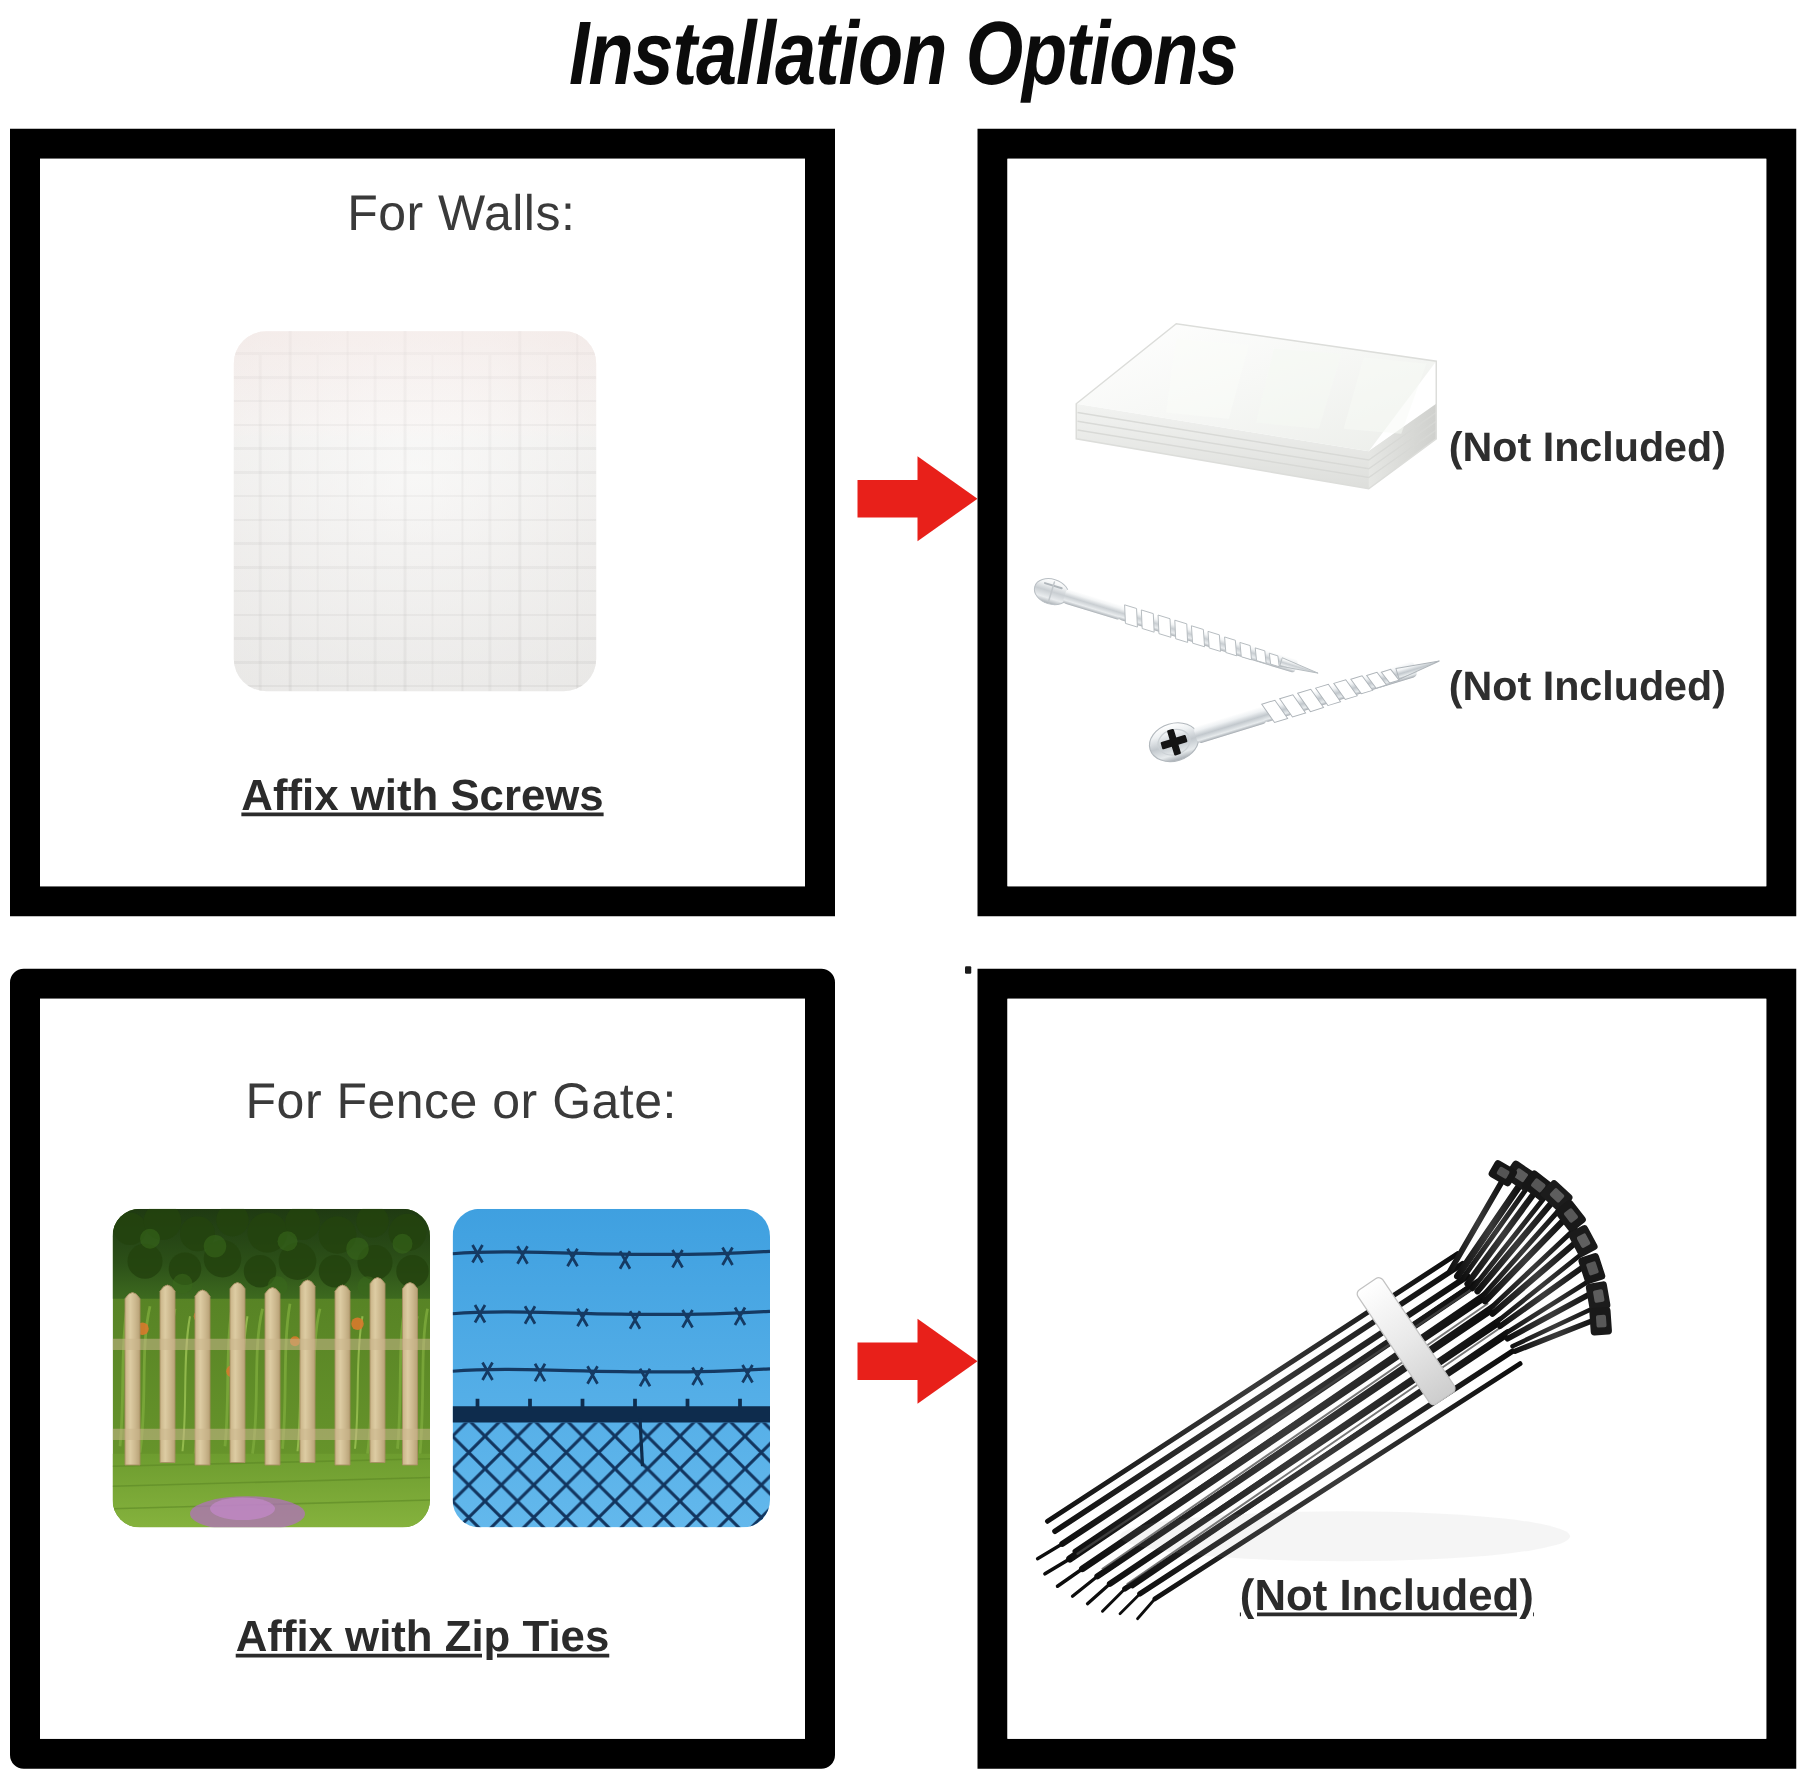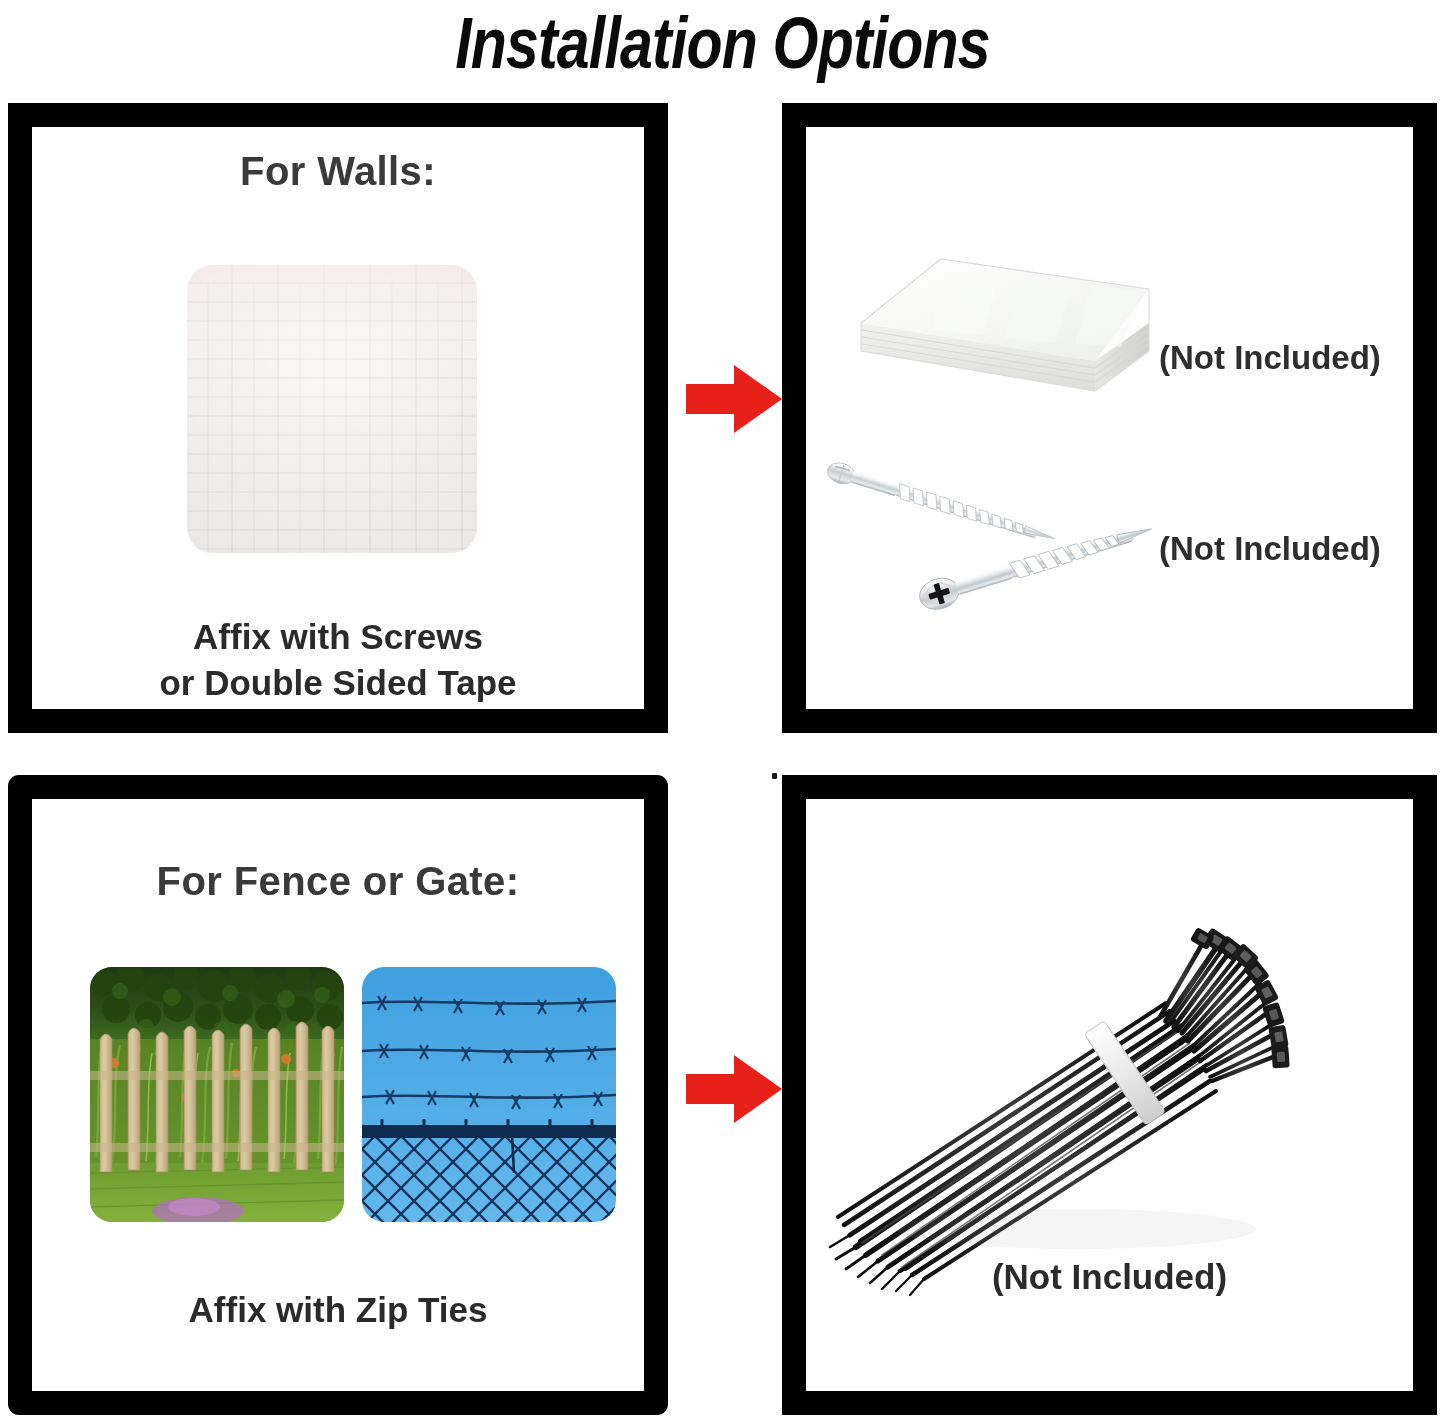--- a/index.html
+++ b/index.html
@@ -31,25 +31,25 @@
   .panel-inner{position:absolute;left:0;top:0;right:0;bottom:0;background:#fff;overflow:hidden;}
 
   #panel-walls     {left:8px;   top:103px;  width:660px;  height:630px;}
   #panel-wall-hw   {left:782px; top:103px;  width:655px;  height:630px;}
   #panel-fence     {left:8px;   top:775px;  width:660px;  height:640px;border-radius:11px;}
   #panel-fence-hw  {left:782px; top:775px;  width:655px;  height:640px;}
 
   
   .panel-heading{
     position:absolute;left:0;width:100%;text-align:center;
-    font-size:40px;font-weight:bold;color:#3a3a3a;letter-spacing:.4px;
+    font-size:40px;font-weight:normal;color:#3a3a3a;letter-spacing:.4px;padding-left:31px;
   }
   .caption{
     position:absolute;left:0;width:100%;text-align:center;
-    font-size:35px;font-weight:bold;color:#2b2b2b;line-height:46px;
+    font-size:35px;font-weight:bold;color:#2b2b2b;line-height:46px;text-decoration:underline;
   }
   .ni-label{
     position:absolute;font-size:33px;font-weight:bold;color:#2e2e2e;white-space:nowrap;
   }
 
   
   .arrow{position:absolute;width:96px;height:68px;}
   .arrow .shaft{
     position:absolute;left:0;top:19px;width:56px;height:30px;background:var(--ac,#e8201a);
   }
@@ -128,21 +128,20 @@
 
       <div class="wall-tex" style="left:155px;top:138px;width:290px;height:288px;">
         <div class="rows"></div>
         <div class="bricks"></div>
         <div class="bricks2"></div>
         <div class="warm"></div>
         <div class="vig"></div>
       </div>
 
       <div class="caption" style="top:487px;">Affix with Screws</div>
-      <div class="caption" style="top:533px;">or Double Sided Tape</div>
     </div>
   </div>
 
   <div class="arrow" style="left: 686px; top: 365px; --ac: #e8201a;">
     <div class="shaft"></div>
     <div class="head"></div>
   </div>
 
   <div class="panel" id="panel-wall-hw">
     <div class="panel-inner">

